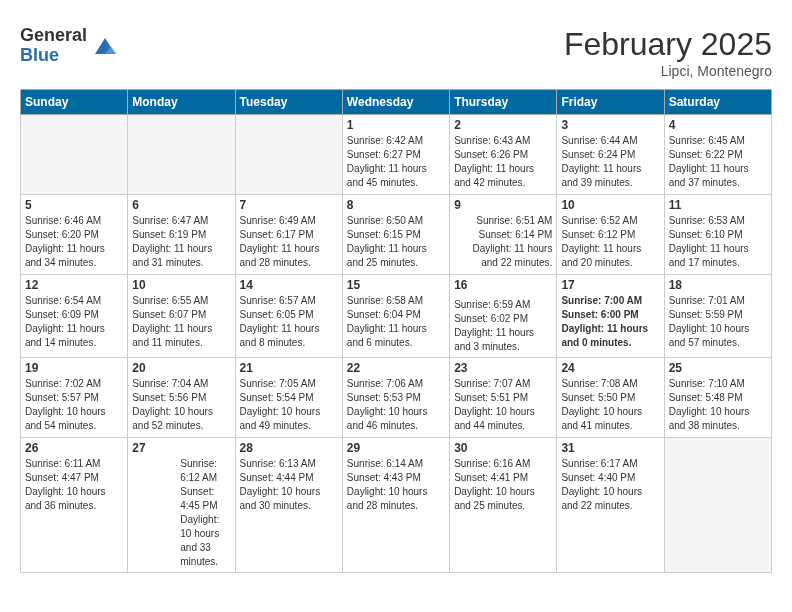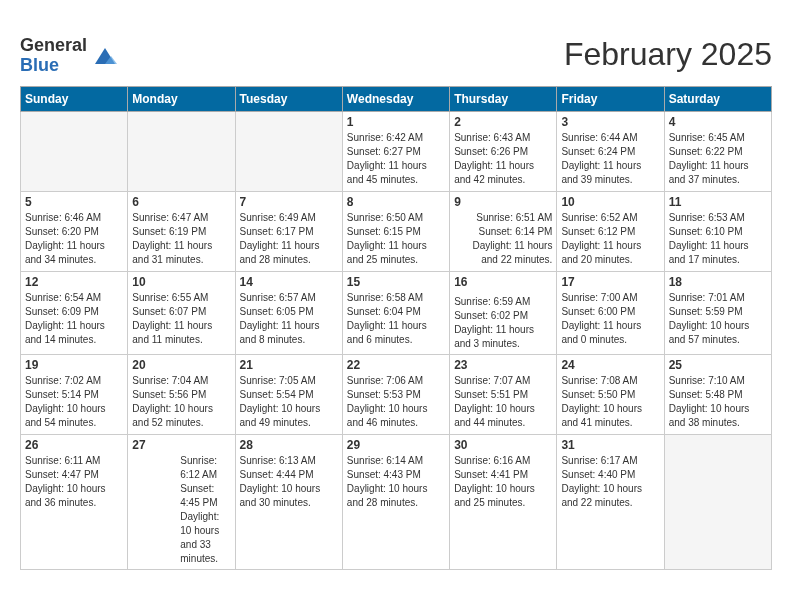--- a/index.html
+++ b/index.html
@@ -7,21 +7,21 @@
       font-family: Arial, sans-serif;
       background: #fff;
       width: 792px;
       height: 612px;
       overflow: hidden;
     }
     .page {
       width: 792px;
       height: 539px;
       background: #fff;
-      padding: 36px 20px 10px 20px;
+      padding: 26px 20px 10px 20px;
     }
     .header {
       display: flex;
       justify-content: space-between;
       align-items: flex-start;
       margin-bottom: 10px;
     }
     .logo {
       display: flex;
       align-items: center;
@@ -108,20 +108,21 @@
         <span class="logo-general">General</span>
         <span class="logo-blue">Blue</span>
       </div>
       <svg class="logo-icon" viewBox="0 0 28 28">
         <polygon points="4,22 14,6 24,22" fill="#2a6db5"></polygon>
         <polygon points="14,22 20,14 26,22" fill="#5ba3e0" opacity="0.7"></polygon>
       </svg>
     </div>
     <div class="title-block">
       <div class="month-title">February 2025</div>
+      <div class="location">Lipci, Montenegro</div>
     </div>
   </div>
 
   <table class="calendar">
     <thead>
       <tr>
       <th>Sunday</th>
           <th>Monday</th>
           <th>Tuesday</th>
           <th>Wednesday</th>
@@ -246,38 +247,38 @@
           </td>
           <td>
             <span class="day-number">16</span>
             <div class="day-info" style="white-space: pre-line; margin-top: 6px;">Sunrise: 6:59 AM
 Sunset: 6:02 PM
 Daylight: 11 hours
 and 3 minutes.</div>
           </td>
           <td>
             <span class="day-number">17</span>
-            <div class="day-info" style="white-space: pre-line;">Sunrise: 7:00 AM
+            <div class="day-info" style="white-space: pre-line; font-weight: bold;">Sunrise: 7:00 AM
 Sunset: 6:00 PM
 Daylight: 11 hours
 and 0 minutes.</div>
           </td>
           <td>
             <span class="day-number">18</span>
             <div class="day-info" style="white-space: pre-line;">Sunrise: 7:01 AM
 Sunset: 5:59 PM
 Daylight: 10 hours
 and 57 minutes.</div>
           </td>
         </tr>
         <tr>
           <td>
             <span class="day-number">19</span>
             <div class="day-info" style="white-space: pre-line;">Sunrise: 7:02 AM
-Sunset: 5:14 PM
+Sunset: 5:57 PM
 Daylight: 10 hours
 and 54 minutes.</div>
           </td>
           <td>
             <span class="day-number">20</span>
             <div class="day-info" style="white-space: pre-line;">Sunrise: 7:04 AM
 Sunset: 5:56 PM
 Daylight: 10 hours
 and 52 minutes.</div>
           </td>

